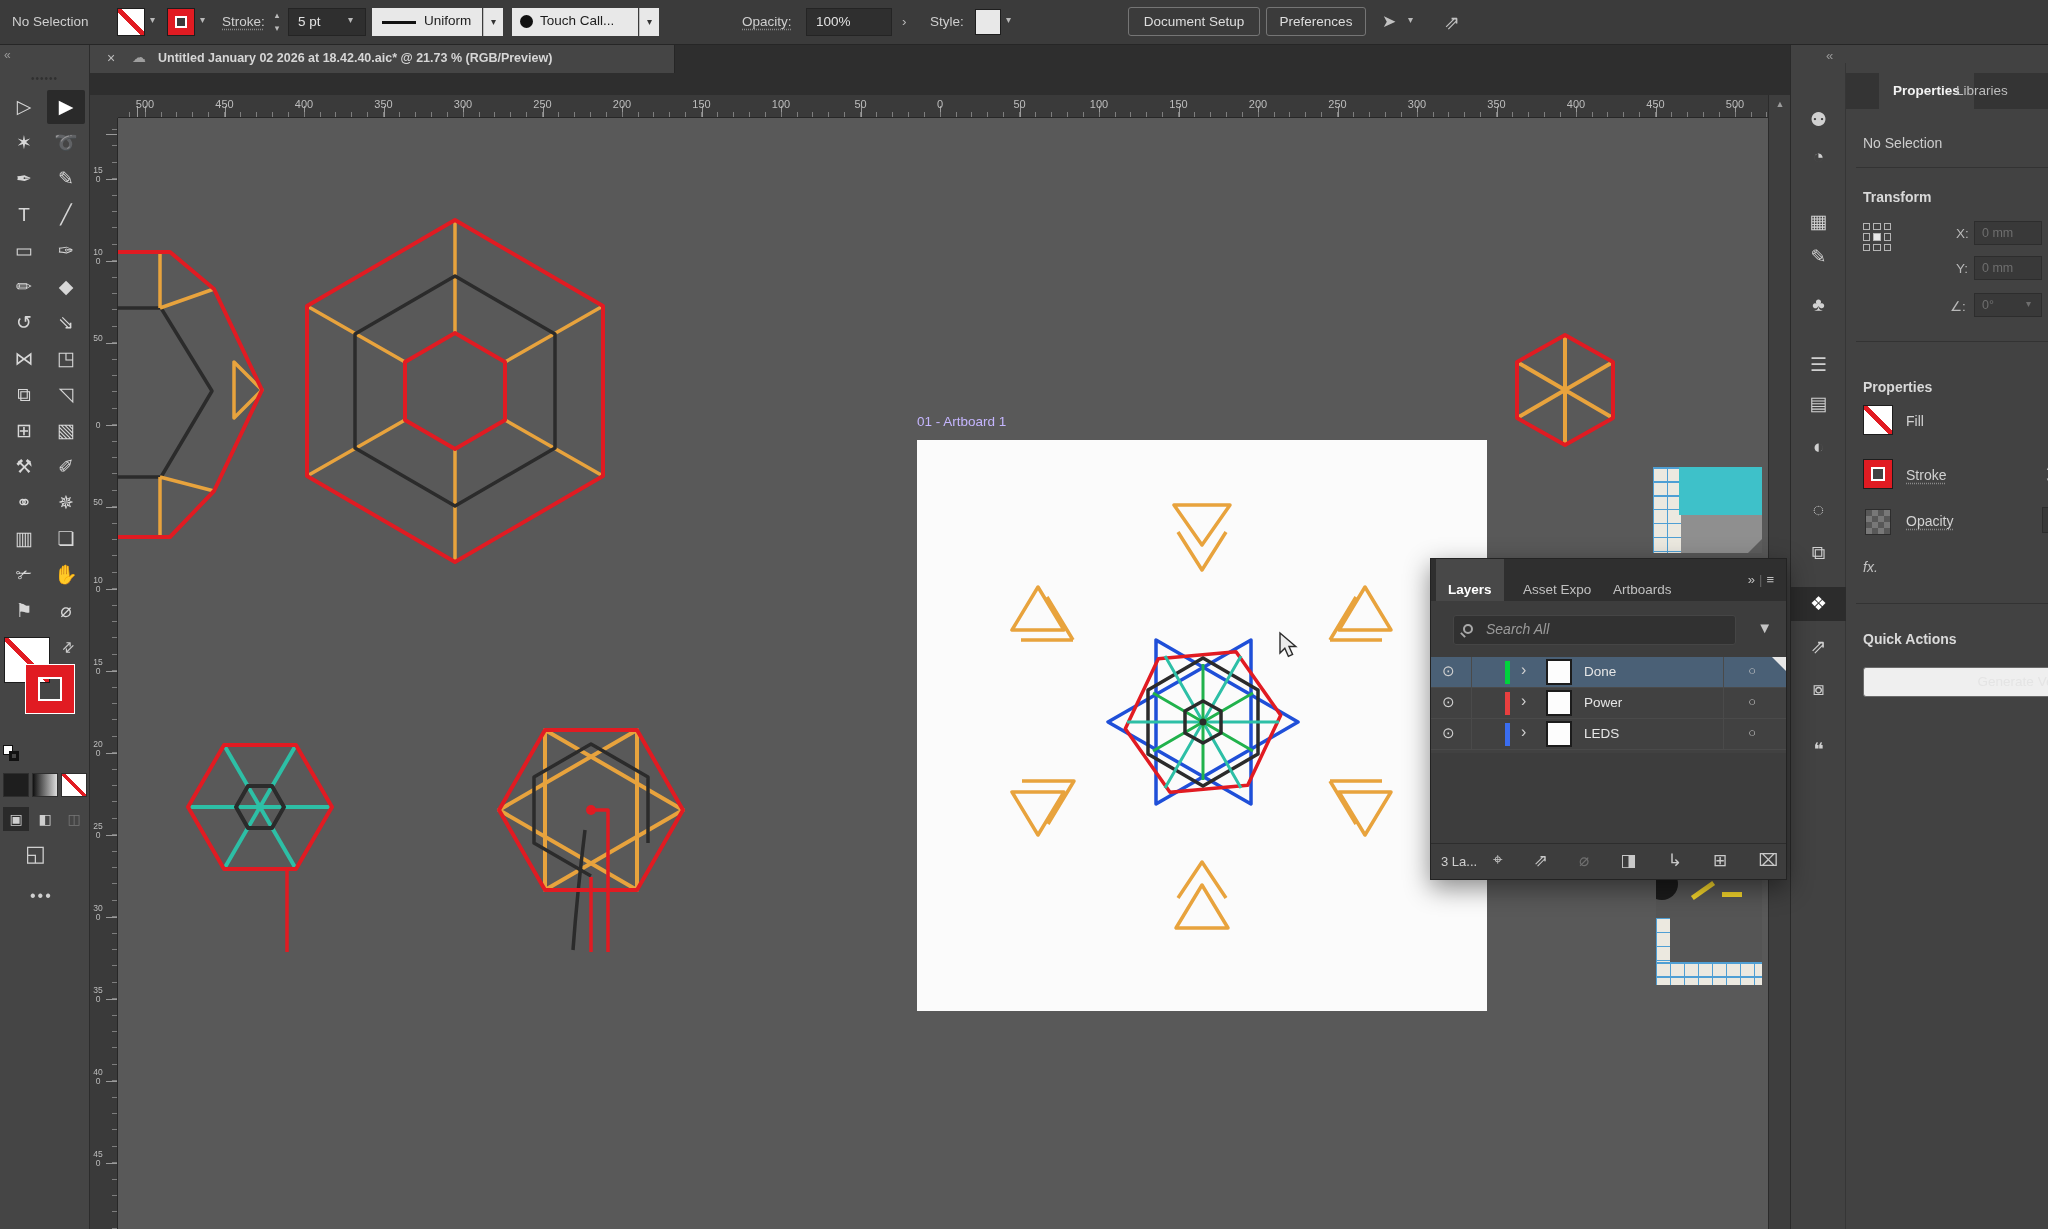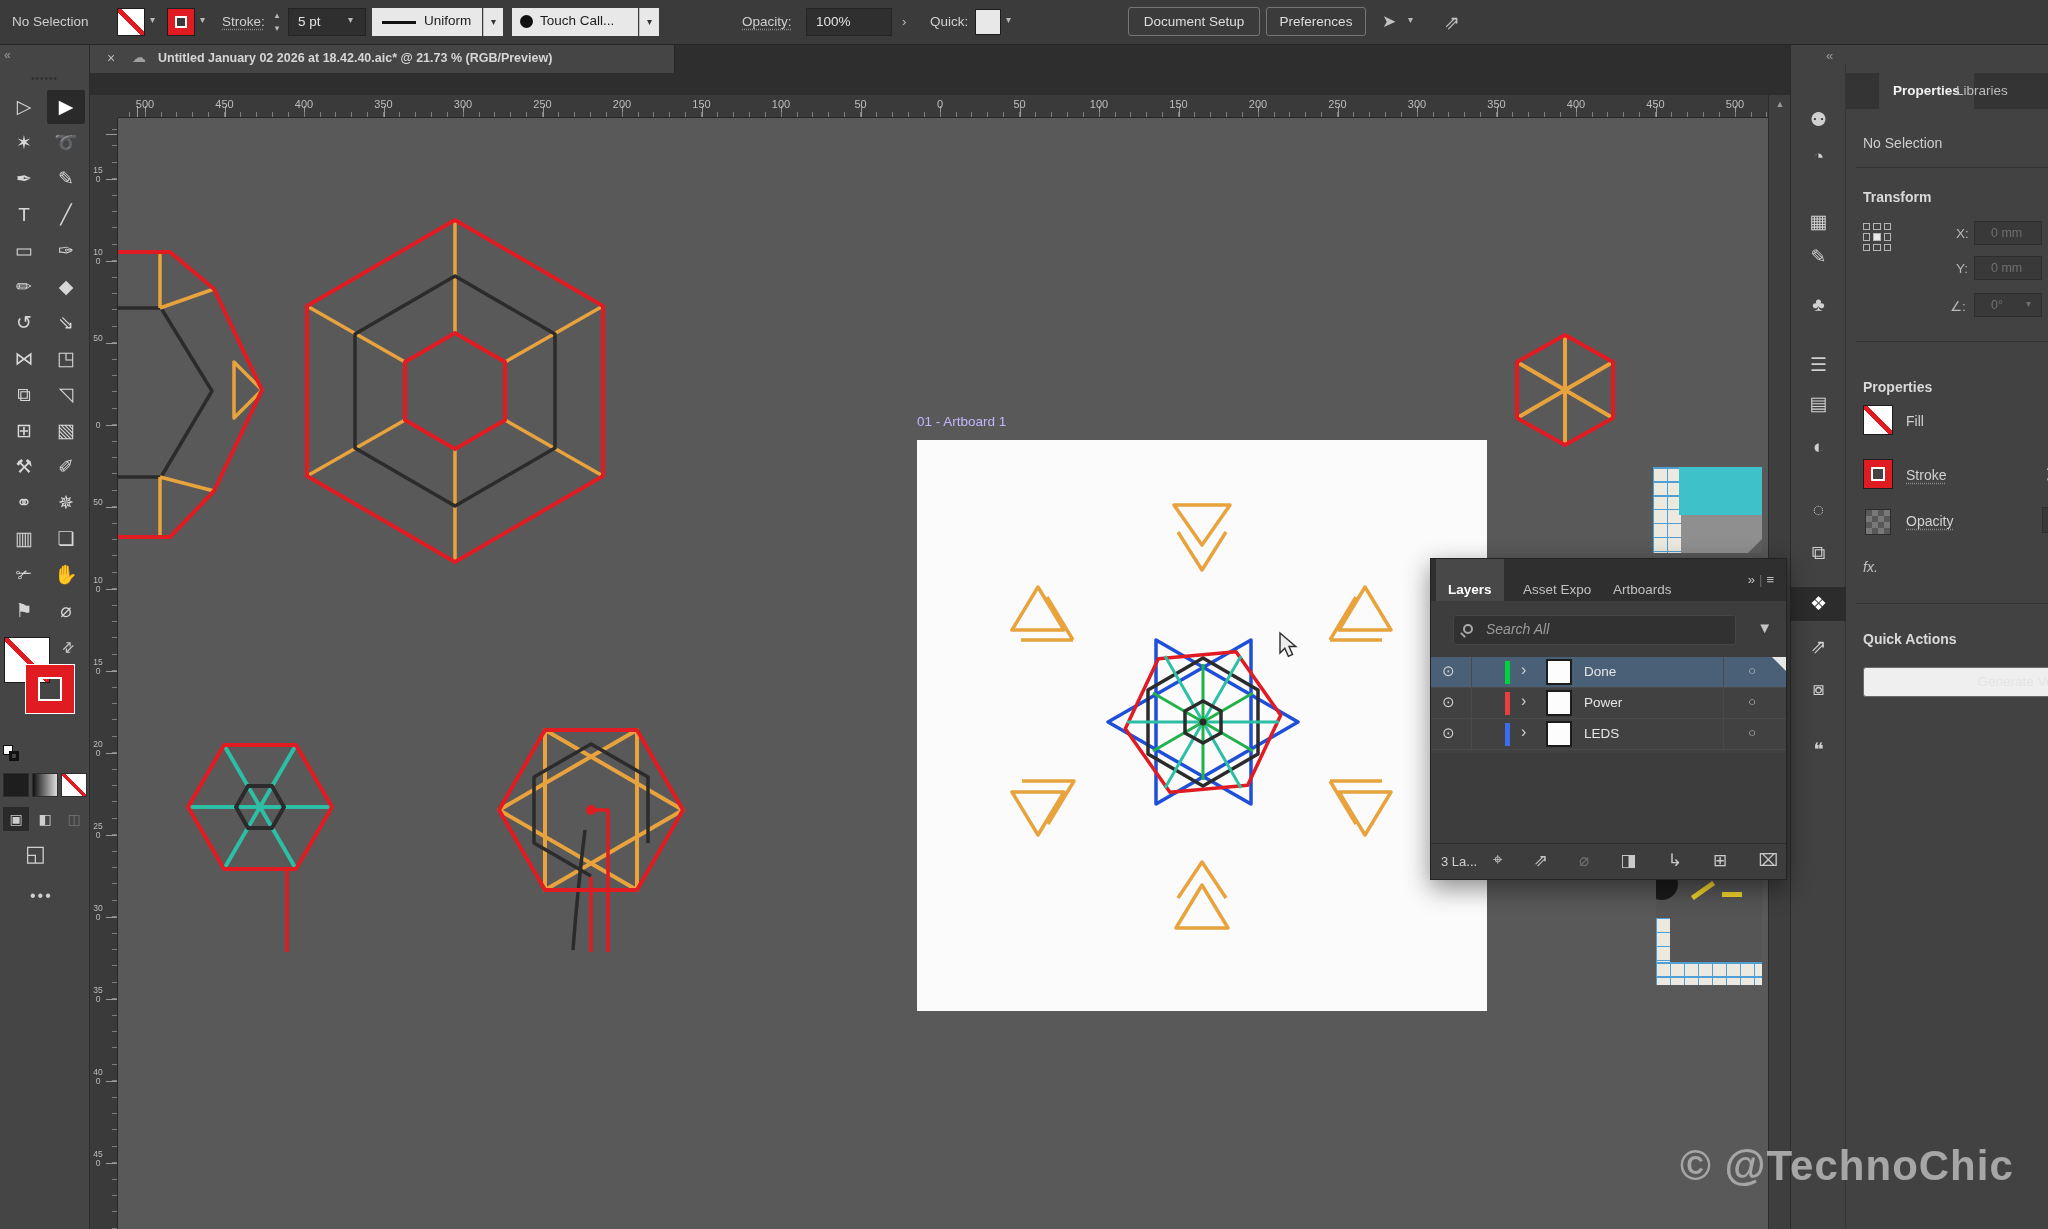--- a/index.html
+++ b/index.html
@@ -114,21 +114,21 @@
   .rd-tabs { position:absolute; left:0; top:10px; right:0; height:36px; background:#343434; }
   .rd-tab { position:absolute; top:0; height:36px; line-height:36px; padding:0 14px; color:#bdbdbd; font-size:13.5px; }
   .rd-tab.active { background:#424242; color:#f2f2f2; font-weight:bold;margin-left:25px; }
   .rd-sec-title { position:absolute; left:17px; color:#d9d9d9; font-size:14px; font-weight:bold; }
   .rd-text { position:absolute; left:17px; color:#cdcdcd; font-size:14px; }
   .rd-div { position:absolute; left:10px; right:0; height:1px; background:#333; }
   .refpoint { position:absolute; left:17px; top:160px; width:28px; height:28px; display:grid; grid-template-columns:repeat(3,1fr); gap:3px; }
   .refpoint i { border:1.5px solid #b5b5b5; }
   .refpoint i.c { background:#e8e8e8; }
   .tf-label { position:absolute; color:#b9b9b9; font-size:13.5px; }
-  .tf-field { position:absolute; width:68px; height:24px; background:#393939; border:1px solid #2d2d2d; color:#6e6e6e; font-size:12.5px; line-height:22px; padding-left:16px; }
+  .tf-field { position:absolute; width:68px; height:24px; background:#393939; border:1px solid #2d2d2d; color:#6e6e6e; font-size:12.5px; line-height:22px; padding-left:7px; }
   .ap-row-label { position:absolute; left:60px; color:#d2d2d2; font-size:14px; }
   .ap-swatch { position:absolute; left:17px; width:30px; height:30px; background:#fff; border:1px solid #1d1d1d; }
   .ap-swatch.none:before { content:""; position:absolute; inset:0; background:linear-gradient(45deg, transparent 44%, #e11b22 44%, #e11b22 56%, transparent 56%); }
   .ap-swatch.stroke2 { background:#e11b22; }
   .ap-swatch.stroke2:before { content:""; position:absolute; inset:7px; border:2px solid #fff; background:#424242; }
   .ap-checker { position:absolute; left:19px; width:26px; height:26px; background-color:#585858;
     background-image: linear-gradient(45deg,#787878 25%,transparent 25%,transparent 75%,#787878 75%), linear-gradient(45deg,#787878 25%,transparent 25%,transparent 75%,#787878 75%);
     background-size:12px 12px; background-position:0 0,6px 6px; border:1px solid #2d2d2d; }
   .rd-mini-field { position:absolute; height:26px; background:#393939; border:1px solid #2d2d2d; color:#e4e4e4; font-size:13px; line-height:24px; padding-left:8px; }
   .qa-btn { position:absolute; left:17px; width:200px; height:30px; border:1px solid #6a6a6a; border-radius:3px; color:#e4e4e4; font-size:13.5px; line-height:28px; padding-left:105px; white-space:nowrap; overflow:hidden; }
@@ -238,21 +238,21 @@
     </div>
     <div class="lightcaret" style="left:483px;">▾</div>
     <div class="lightfield" style="left:512px; width:126px; padding-left:28px;">
       <div class="abs" style="left:8px; top:7px; width:13px; height:13px; border-radius:50%; background:#111;"></div>
       <span>Touch Call...</span>
     </div>
     <div class="lightcaret" style="left:639px;">▾</div>
     <span class="lbl dotted" style="left:742px;">Opacity:</span>
     <div class="darkfield" style="left:806px; width:86px;">100%</div>
     <span class="lbl" style="left:902px; color:#b9b9b9;">›</span>
-    <span class="lbl" style="left:930px;">Quick:</span>
+    <span class="lbl" style="left:930px;">Style:</span>
     <div class="swatch" style="left:975px; width:26px; height:26px; top:9px; background:#e8e8e8;"></div>
     <span class="caret" style="left:1006px;">▾</span>
     <button class="obtn" style="left:1128px; width:132px;">Document Setup</button>
     <button class="obtn" style="left:1266px; width:100px;">Preferences</button>
     <span class="abicon" style="left:1382px;">➤</span>
     <span class="caret" style="left:1408px;">▾</span>
     <span class="abicon" style="left:1444px; font-size:19px;">⇗</span>
   </header>
 
   <div class="tabbar">
@@ -480,17 +480,16 @@
       <span class="ap-row-label dotted" style="top:450px;">Opacity</span>
       <div class="rd-mini-field" style="left:196px; top:444px; width:78px;">100%</div>
       <div class="rd-text" style="top:496px; font-style:italic; color:#c2c2c2;">fx.</div>
       <div class="rd-div" style="top:540px;"></div>
 
       <div class="rd-sec-title" style="top:568px;">Quick Actions</div>
       <button class="qa-btn" style="top:604px;">Generate Ve</button>
     </div>
   </aside>
 
-  <div class="watermark">© @TechnoChic</div>
   <svg id="cursor" width="2048" height="1229">
     <path d="M1280,633 l0,20 l4.8,-4.8 l3.6,8.2 l4.2,-1.9 l-3.6,-8 l6.8,0 Z" fill="#ececec" stroke="#2b2b2b" stroke-width="1.4"></path>
   </svg>
 </div>
 
 </body></html>

